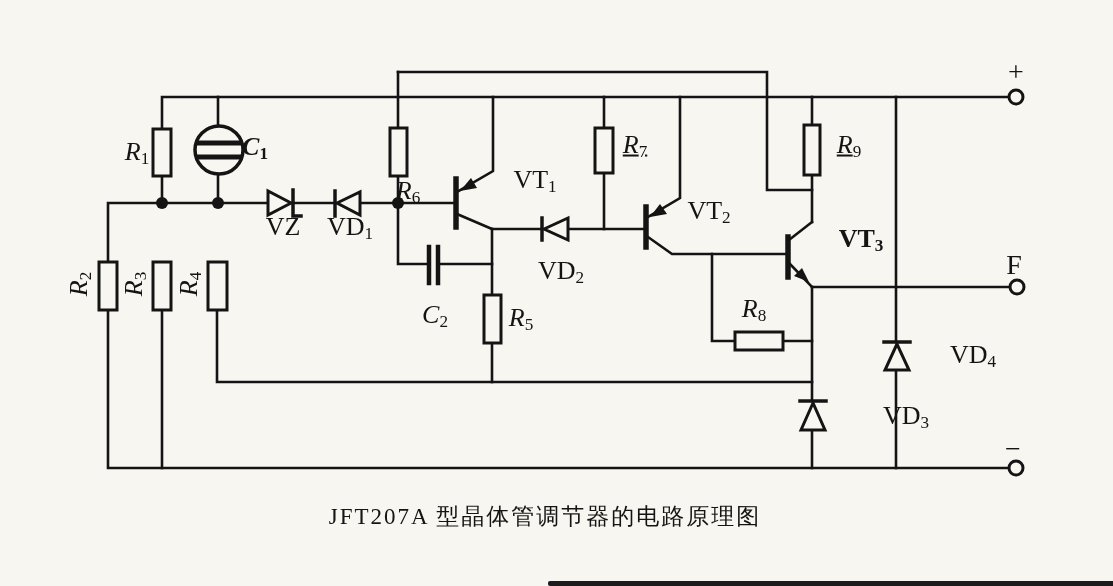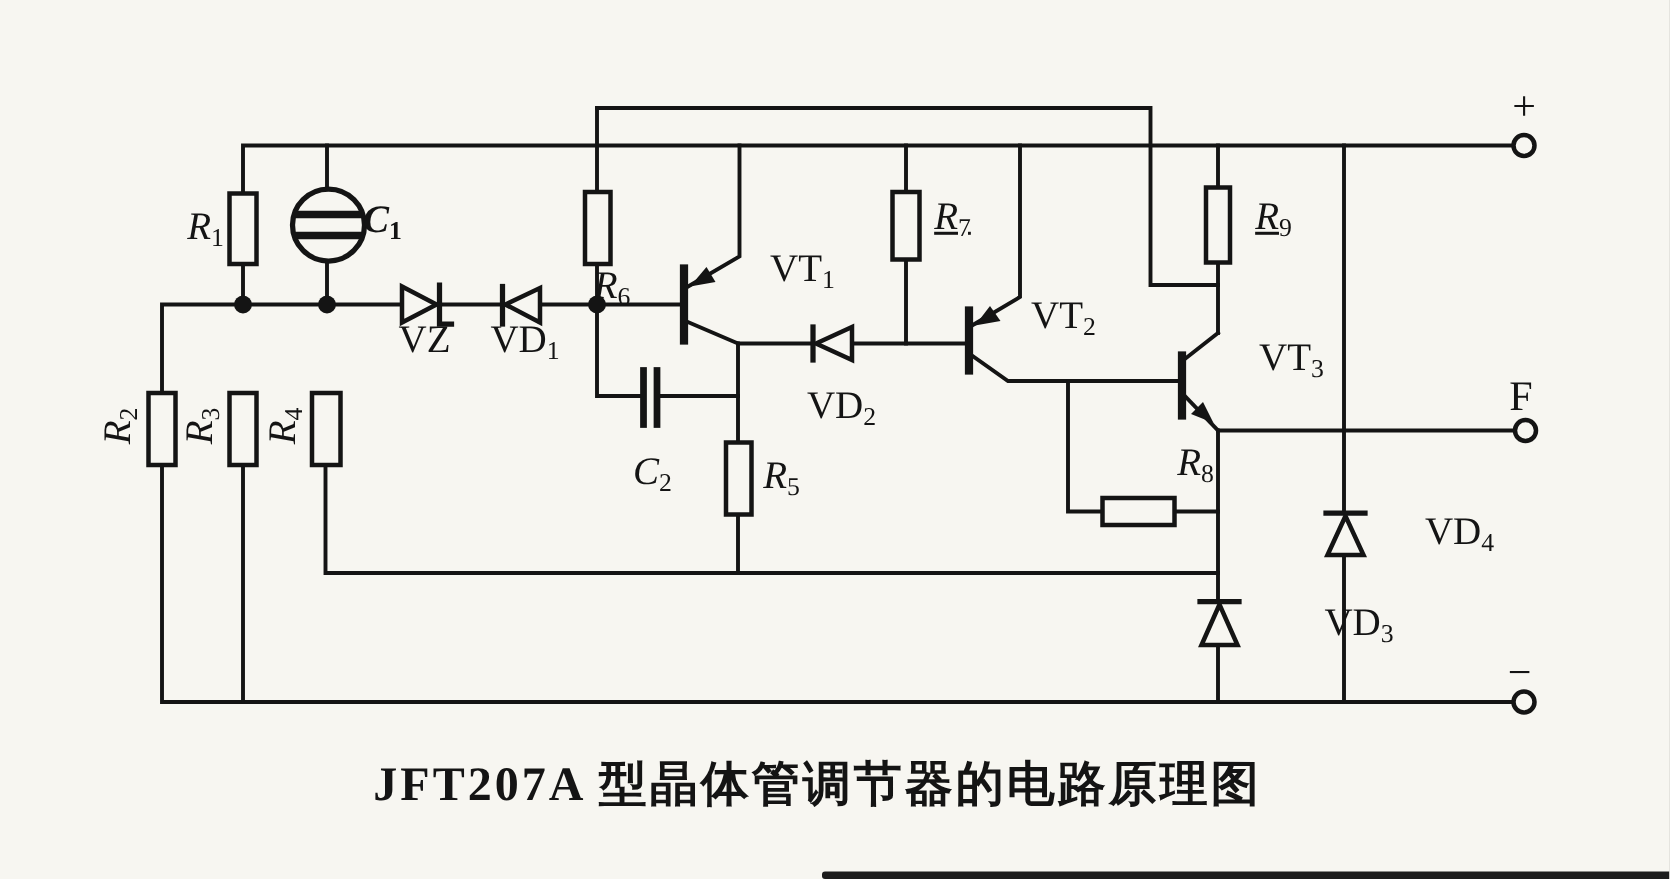--- a/index.html
+++ b/index.html
@@ -14,21 +14,21 @@
     position:absolute;transform:translate(-50%,-50%);
     white-space:nowrap;font-size:26px;line-height:1;
     color:#141414;user-select:none;
   }
   .lbl .it{font-style:italic;}
   .lbl sub{font-size:0.66em;font-style:normal;vertical-align:-0.28em;line-height:1;}
   .rot{transform:translate(-50%,-50%) rotate(-90deg);}
   .term{font-size:28px;}
   .caption{
     position:absolute;left:545px;top:501px;transform:translateX(-50%);
-    font-size:32px;letter-spacing:2px;white-space:nowrap;font-weight:bold;
+    font-size:23px;letter-spacing:2px;white-space:nowrap;
   }
   .edge-artifact{
     position:absolute;left:548px;top:581px;width:565px;height:5px;
     background:#1c1c1c;border-radius:2px 0 0 2px;
   }
 </style>
 </head>
 <body>
 
 <div class="page">
@@ -192,22 +192,22 @@
 
   <div class="lbl" style="left:408px;top:147px;margin-top:45px;"><span class="it">R</span><sub>6</sub></div>
   <div class="lbl" style="left:535px;top:181px;"><span>VT</span><sub>1</sub></div>
   <div class="lbl" style="left:435px;top:306px;margin-top:10px;"><span class="it">C</span><sub>2</sub></div>
   <div class="lbl" style="left:521px;top:319px;"><span class="it">R</span><sub>5</sub></div>
   <div class="lbl" style="left:561px;top:272px;"><span>VD</span><sub>2</sub></div>
 
   <div class="lbl" style="left:635px;top:146px;text-decoration:underline;"><span class="it">R</span><sub>7</sub></div>
   <div class="lbl" style="left:709px;top:212px;"><span>VT</span><sub>2</sub></div>
   <div class="lbl" style="left:849px;top:146px;text-decoration:underline;"><span class="it">R</span><sub>9</sub></div>
-  <div class="lbl" style="left:861px;top:240px;"><span>VT</span><sub>3</sub></div>
-  <div class="lbl" style="left:754px;top:310px;margin-left:43px;"><span class="it">R</span><sub>8</sub></div>
+  <div class="lbl" style="left:861px;top:240px;font-weight:bold;"><span>VT</span><sub>3</sub></div>
+  <div class="lbl" style="left:754px;top:310px;"><span class="it">R</span><sub>8</sub></div>
 
   <div class="lbl" style="left:906px;top:417px;"><span>VD</span><sub>3</sub></div>
   <div class="lbl" style="left:949px;top:356px;margin-left:24px;"><span>VD</span><sub>4</sub></div>
 
   <div class="lbl term" style="left:1016px;top:72px;"><span>+</span></div>
   <div class="lbl term" style="left:1014px;top:265px;"><span>F</span></div>
   <div class="lbl term" style="left:1013px;top:449px;"><span>−</span></div>
 
   <div class="caption">JFT207A 型晶体管调节器的电路原理图</div>
 

